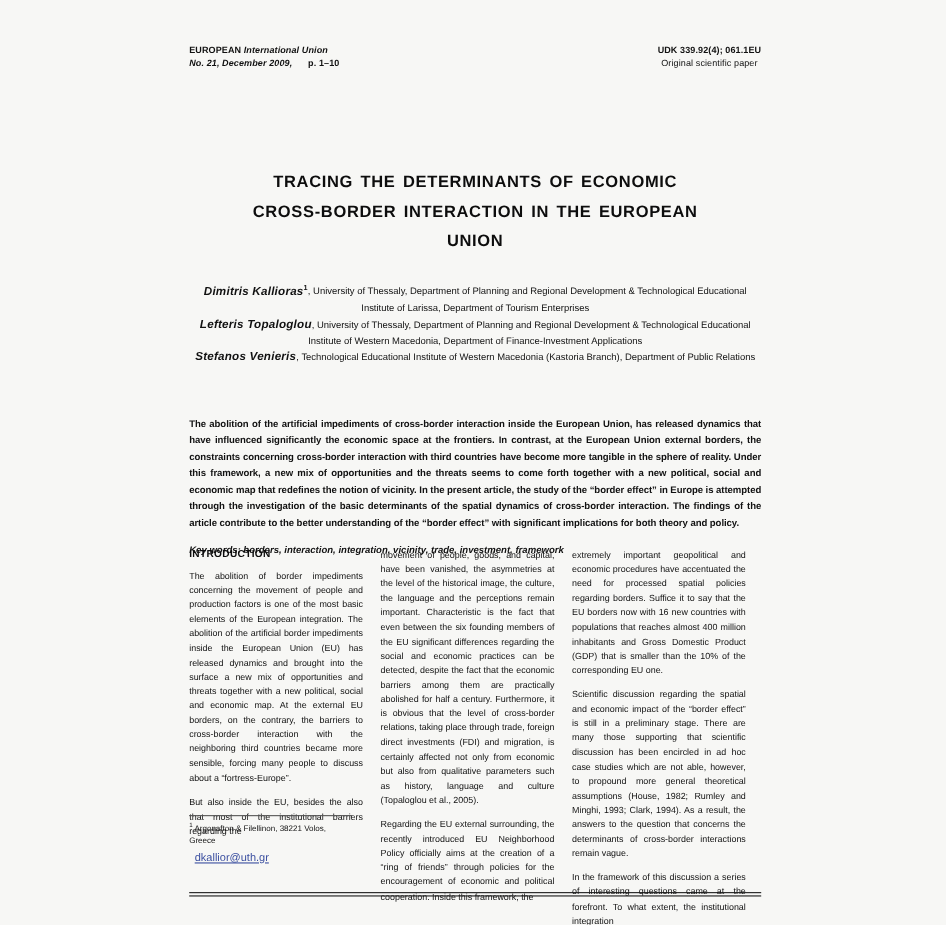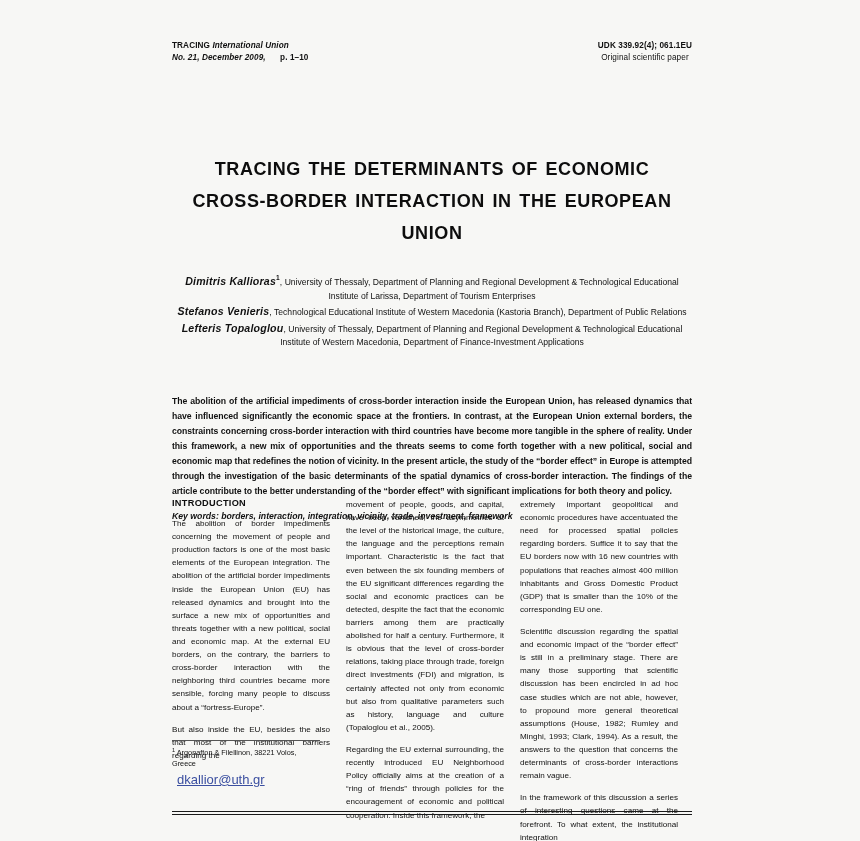--- a/index.html
+++ b/index.html
@@ -39,21 +39,21 @@
   .rh-journal-sub { font-weight: 700; font-style: italic; }
   .rh-l2 { font-weight: 700; font-style: italic; }
   .rh-l2 .plain { font-style: normal; font-weight: 700; margin-left: 12px; }
   .rh-r1 { font-weight: 700; }
   .rh-r2 { font-weight: 400; }
 
   
   .title {
     margin: 90px 0 0 0;
     text-align: center;
-    font-size: 18px;
+    font-size: 15px;
     font-weight: 700;
     line-height: 1.78;
     letter-spacing: .6px;
     word-spacing: 2px;
     color: #0d0d0d;
   }
 
   
   .authors {
     margin-top: 24px;
@@ -136,21 +136,21 @@
   .footnote-text {
     font-size: 7.3px;
     line-height: 1.5;
   }
   .footnote-text sup { font-size: 5.6px; vertical-align: super; }
   .footnote-email {
     display: inline-block;
     margin-left: 5px;
     color: #3b4fa0;
     text-decoration: underline;
-    font-size: 13px;
+    font-size: 10px;
   }
 
   
   .footer {
     position: absolute;
     left: 172px;
     right: 168px;
     bottom: 26px;
   }
   .footer-rule-top {
@@ -169,44 +169,44 @@
     color: #0d0d0d;
   }
 </style>
 </head>
 <body>
 
 <div class="page">
 
   <div class="runhead">
     <div class="runhead-left">
-      <div class="rh-l1"><span class="rh-journal-name">TRACING </span><span class="rh-journal-sub">International Union</span></div>
+      <div class="rh-l1"><span class="rh-journal-name">EUROPEAN </span><span class="rh-journal-sub">International Union</span></div>
       <div class="rh-l2"><span>No. 21, December 2009,</span><span class="plain"> p. 1–10</span></div>
     </div>
     <div class="runhead-right">
       <div class="rh-r1">UDK 339.92(4); 061.1EU</div>
       <div class="rh-r2">Original scientific paper</div>
     </div>
   </div>
 
   <h1 class="title">
     <div>TRACING THE DETERMINANTS OF ECONOMIC</div>
     <div>CROSS-BORDER INTERACTION IN THE EUROPEAN</div>
     <div>UNION</div>
   </h1>
 
   <div class="authors">
     <div class="author-block">
       <span class="author-name"><span>Dimitris Kallioras</span><sup>1</sup></span><span class="author-aff">, University of Thessaly, Department of Planning and Regional Development &amp; Technological Educational Institute of Larissa, Department of Tourism Enterprises</span>
     </div>
     <div class="author-block">
+      <span class="author-name"><span>Lefteris Topaloglou</span></span><span class="author-aff">, University of Thessaly, Department of Planning and Regional Development &amp; Technological Educational Institute of Western Macedonia, Department of Finance-Investment Applications</span>
+    </div>
+    <div class="author-block">
       <span class="author-name"><span>Stefanos Venieris</span></span><span class="author-aff">, Technological Educational Institute of Western Macedonia (Kastoria Branch), Department of Public Relations</span>
-    </div>
-    <div class="author-block">
-      <span class="author-name"><span>Lefteris Topaloglou</span></span><span class="author-aff">, University of Thessaly, Department of Planning and Regional Development &amp; Technological Educational Institute of Western Macedonia, Department of Finance-Investment Applications</span>
     </div>
   </div>
 
   <div class="abstract">The abolition of the artificial impediments of cross-border interaction inside the European Union, has released dynamics that have influenced significantly the economic space at the frontiers. In contrast, at the European Union external borders, the constraints concerning cross-border interaction with third countries have become more tangible in the sphere of reality. Under this framework, a new mix of opportunities and the threats seems to come forth together with a new political, social and economic map that redefines the notion of vicinity. In the present article, the study of the “border effect” in Europe is attempted through the investigation of the basic determinants of the spatial dynamics of cross-border interaction. The findings of the article contribute to the better understanding of the “border effect” with significant implications for both theory and policy.</div>
   <div class="keywords"><span class="kw-label">Key words:</span><span class="kw-list"> borders, interaction, integration, vicinity, trade, investment, framework</span></div>
 
   <div class="columns">
 
     <div class="col">
       <div class="section-head">INTRODUCTION</div>

